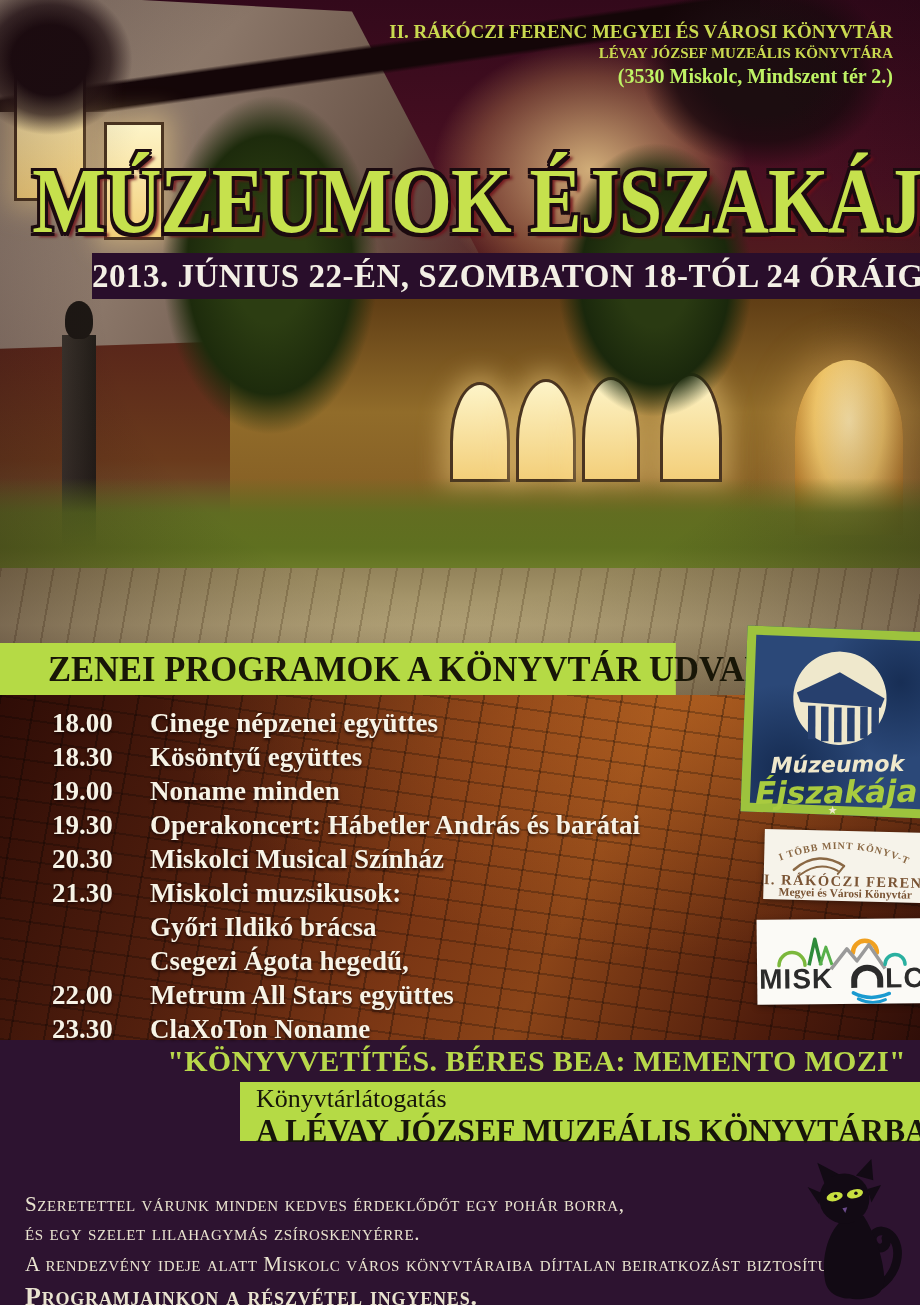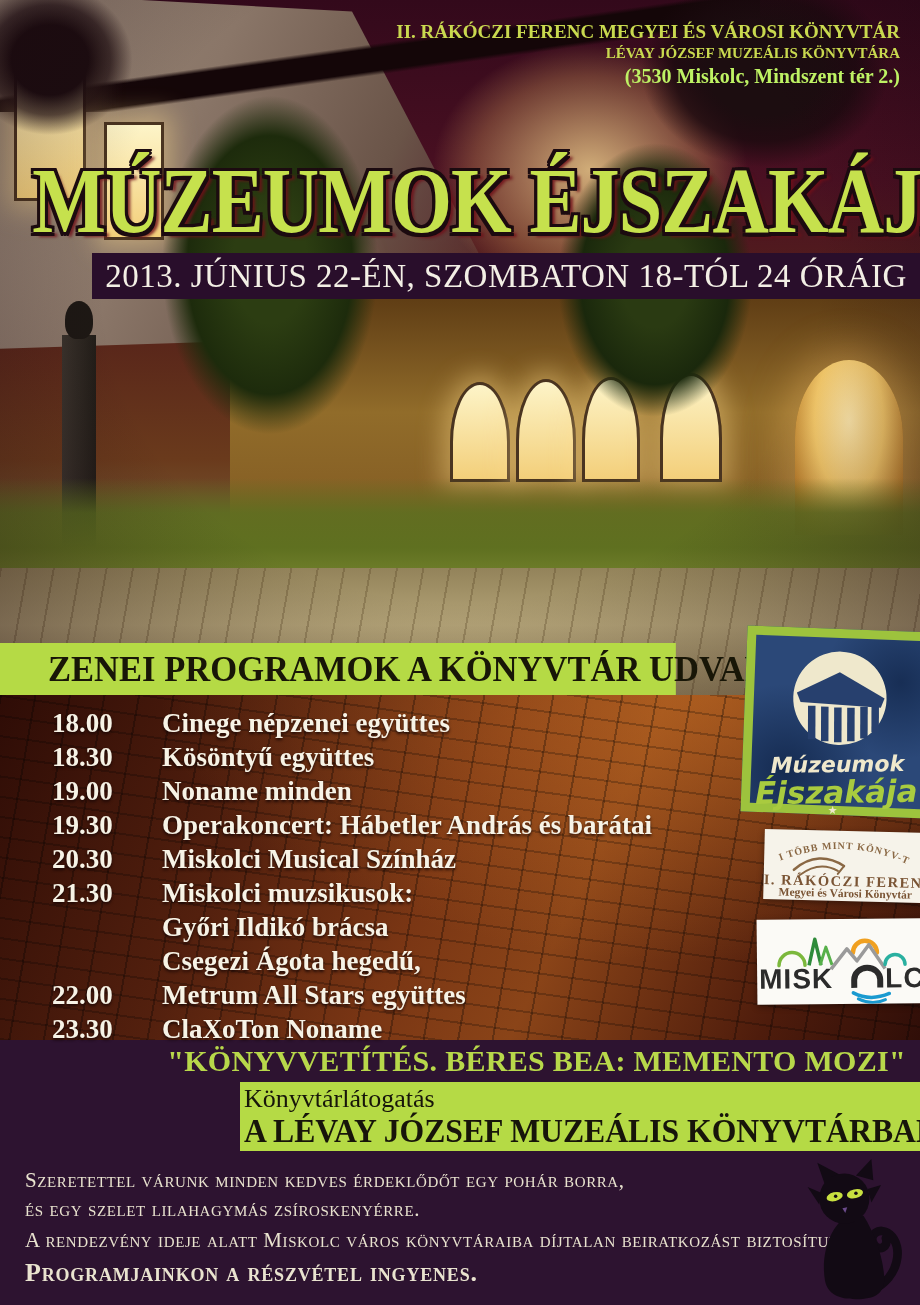--- a/index.html
+++ b/index.html
@@ -38,47 +38,47 @@
   .statue:before{content:"";position:absolute;left:3px;top:-34px;width:28px;height:38px;border-radius:50% 50% 40% 40%;background:#1d1814;}
   .grass{left:0;top:478px;width:920px;height:100px;
       background:linear-gradient(180deg,rgba(90,110,30,0),rgba(92,112,32,.85) 35%,#5f7020 70%,#72812c 100%);}
   .path{left:0;top:568px;width:920px;height:127px;
       background:repeating-linear-gradient(100deg,rgba(70,50,20,.25) 0 2px,transparent 2px 26px),
                  linear-gradient(180deg,#93835a 0%,#b4a478 45%,#9c8c62 100%);}
   .vign{left:0;top:0;width:920px;height:695px;
       background:radial-gradient(ellipse at 50% 40%,transparent 55%,rgba(25,5,15,.45) 100%);}
 
   
-  .hdr{position:absolute;right:20px;top:20px;text-align:right;font-weight:bold;line-height:1.28;}
+  .hdr{position:absolute;right:27px;top:20px;text-align:right;font-weight:bold;line-height:1.28;}
   .hdr .l1{font-size:19px;color:#c9d94f;}
   .hdr .l2,.hdr .l3{font-size:15px;color:#c9d94f;}
   .hdr .l4{font-size:20px;color:#bef264;}
   .title{position:absolute;left:0;right:0;top:146px;text-align:center;
       font-size:84px;font-weight:bold;color:#c6e14d;letter-spacing:-1px;white-space:nowrap;
       transform:scale(.93,1.12);transform-origin:50% 0;
       text-shadow:3px 0 0 #1c0b10,-3px 0 0 #1c0b10,0 3px 0 #1c0b10,0 -3px 0 #1c0b10,
                   3px 3px 0 #1c0b10,-3px -3px 0 #1c0b10,3px -3px 0 #1c0b10,-3px 3px 0 #1c0b10,
                   6px 4px 3px rgba(110,15,25,.85);}
   .dateband{position:absolute;left:92px;right:0;top:253px;height:46px;background:#290e2b;
-      color:#f3efe5;font-size:33px;font-weight:normal;line-height:46px;text-align:center;
+      color:#f3efe5;font-size:33px;font-weight:bold;line-height:46px;text-align:center;
       letter-spacing:.5px;white-space:nowrap;}
 
   
   .brick{position:absolute;left:0;top:695px;width:920px;height:345px;
       background:repeating-linear-gradient(100deg,rgba(0,0,0,.28) 0 2px,transparent 2px 34px),
                  repeating-linear-gradient(8deg,rgba(0,0,0,.22) 0 2px,transparent 2px 20px),
                  radial-gradient(ellipse at 78% 0%,rgba(210,120,40,.5),transparent 55%),
                  linear-gradient(115deg,#2e0c06 0%,#53200e 28%,#7a3614 48%,#8a4418 62%,#4e1c0c 85%,#300e08 100%);}
   .zenei{position:absolute;left:0;top:643px;width:704px;height:52px;background:#b5da45;
       color:#181607;font-size:36px;font-weight:bold;line-height:52px;white-space:nowrap;
       padding-left:50px;box-sizing:border-box;transform:scaleX(.96);transform-origin:0 0;}
   .proglist{position:absolute;left:52px;top:706px;width:650px;
       color:#f7f3e6;font-size:27px;font-weight:bold;
       text-shadow:0 2px 3px rgba(20,5,5,.85);}
-  .prog-row{display:flex;gap:36px;}
+  .prog-row{display:flex;gap:24px;}
   .prog-time{width:74px;flex:none;}
   .prog-body div{line-height:34px;}
   .prog-row .prog-time{line-height:34px;}
 
   
   .logo-muz{position:absolute;left:744px;top:629px;width:190px;height:186px;
       background:radial-gradient(circle at 20% 80%,rgba(15,35,70,.8),transparent 45%),
                  radial-gradient(circle at 85% 25%,rgba(15,35,70,.7),transparent 40%),#2b4878;
       border:9px solid #9dc33d;box-sizing:border-box;transform:rotate(2.2deg);}
   .moon{position:absolute;left:30px;top:8px;width:112px;height:112px;}
@@ -88,26 +88,26 @@
       font-family:"DejaVu Sans",cursive;font-style:italic;font-weight:bold;font-size:31px;transform:rotate(-3deg);}
   .muz-star{position:absolute;left:78px;top:166px;color:#efe8cc;font-size:11px;font-family:"DejaVu Sans",sans-serif;}
   .logo-rak{position:absolute;left:764px;top:831px;width:158px;height:70px;background:#f6f3ea;
       transform:rotate(1.4deg);box-shadow:0 2px 6px rgba(0,0,0,.4);}
   .logo-mis{position:absolute;left:757px;top:919px;width:165px;height:85px;background:#fbfaf6;
       transform:rotate(-.6deg);box-shadow:0 2px 6px rgba(0,0,0,.4);}
 
   
   .movie{position:absolute;right:14px;top:1044px;width:906px;text-align:right;
       color:#b8d84a;font-size:30px;font-weight:bold;white-space:nowrap;letter-spacing:.3px;}
-  .visit{position:absolute;left:240px;right:0;top:1082px;height:69px;background:#b5da45;
-      color:#17150a;padding:3px 0 0 4px;box-sizing:border-box;}
+  .visit{position:absolute;left:240px;right:0;top:1082px;height:59px;background:#b5da45;
+      color:#17150a;padding:3px 0 0 16px;box-sizing:border-box;}
   .visit .v1{font-size:26px;line-height:28px;}
   .visit .v2{font-size:33px;font-weight:bold;line-height:36px;white-space:nowrap;
       transform:scaleX(.96);transform-origin:0 0;}
-  .foot{position:absolute;left:25px;color:#e9e3cf;font-variant:small-caps;letter-spacing:.6px;}
+  .foot{position:absolute;left:25px;color:#e9e3cf;font-variant:small-caps;letter-spacing:.6px;margin-top:24px;}
   .fp1{top:1166px;font-size:21px;line-height:29px;}
   .fp2{top:1228px;font-size:21px;}
   .fp3{top:1258px;font-size:26px;font-weight:bold;letter-spacing:.8px;}
   .cat{position:absolute;left:795px;top:1158px;width:118px;height:145px;}
 </style>
 </head>
 <body>
 
 <div id="poster">
 

